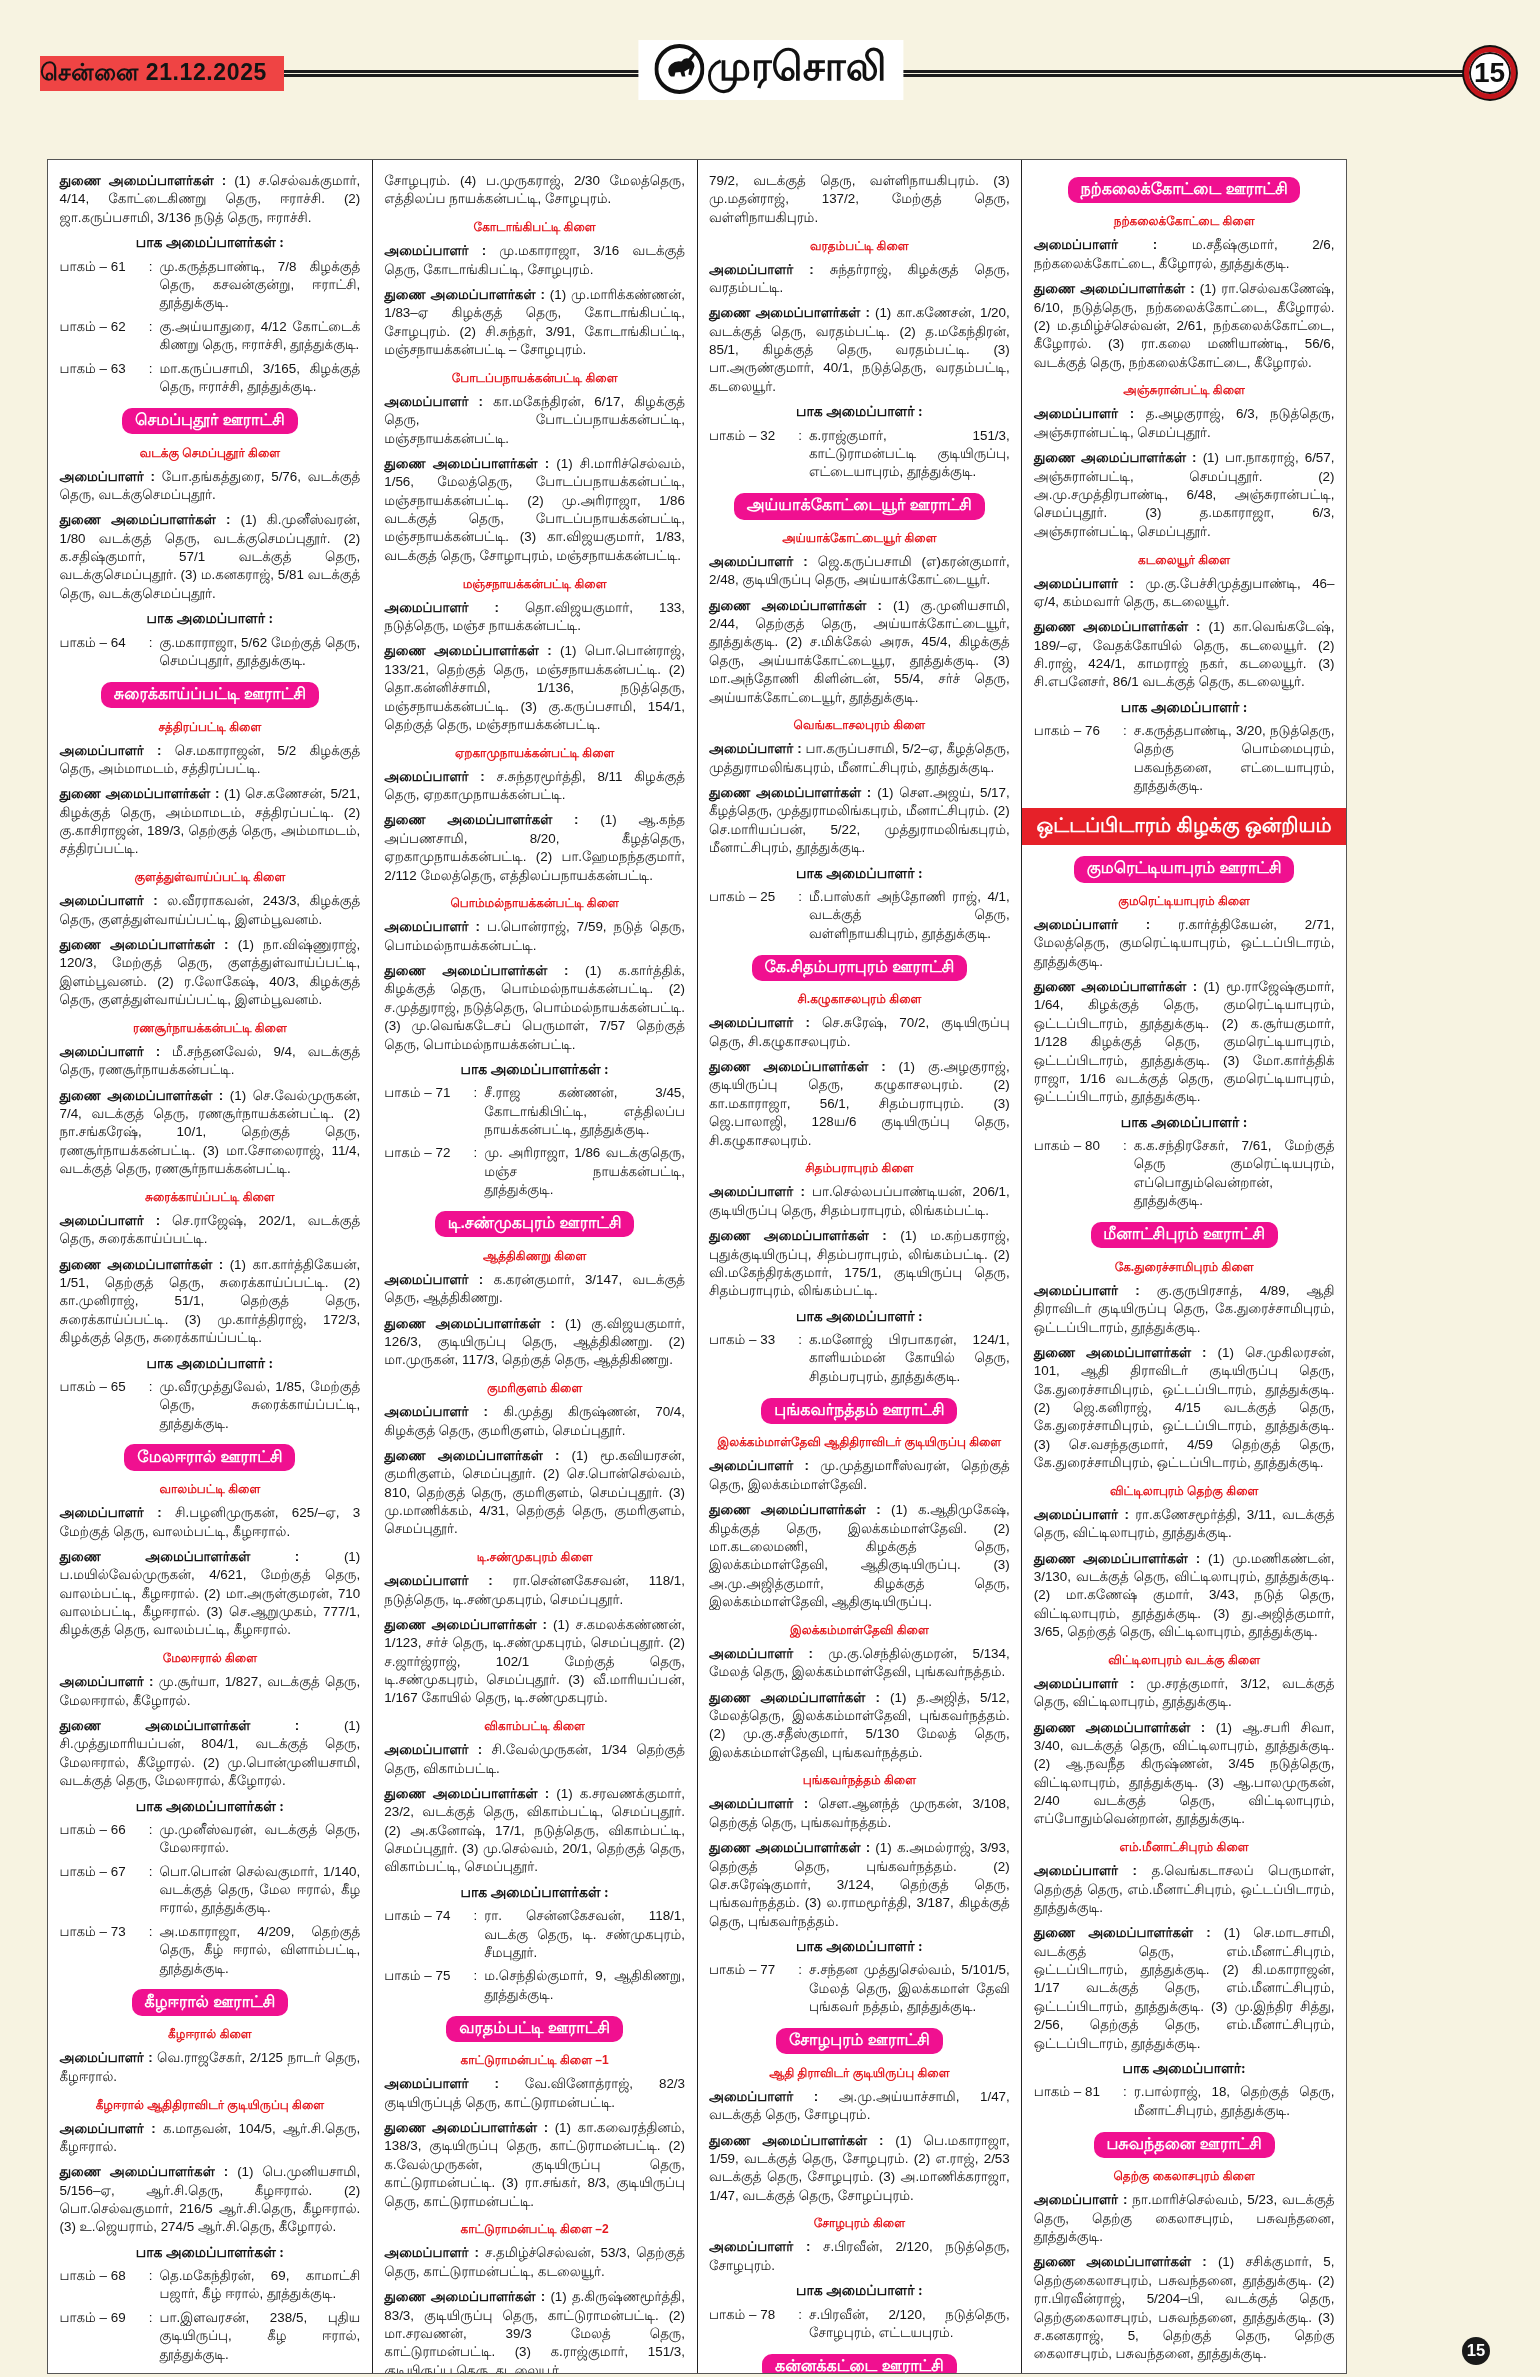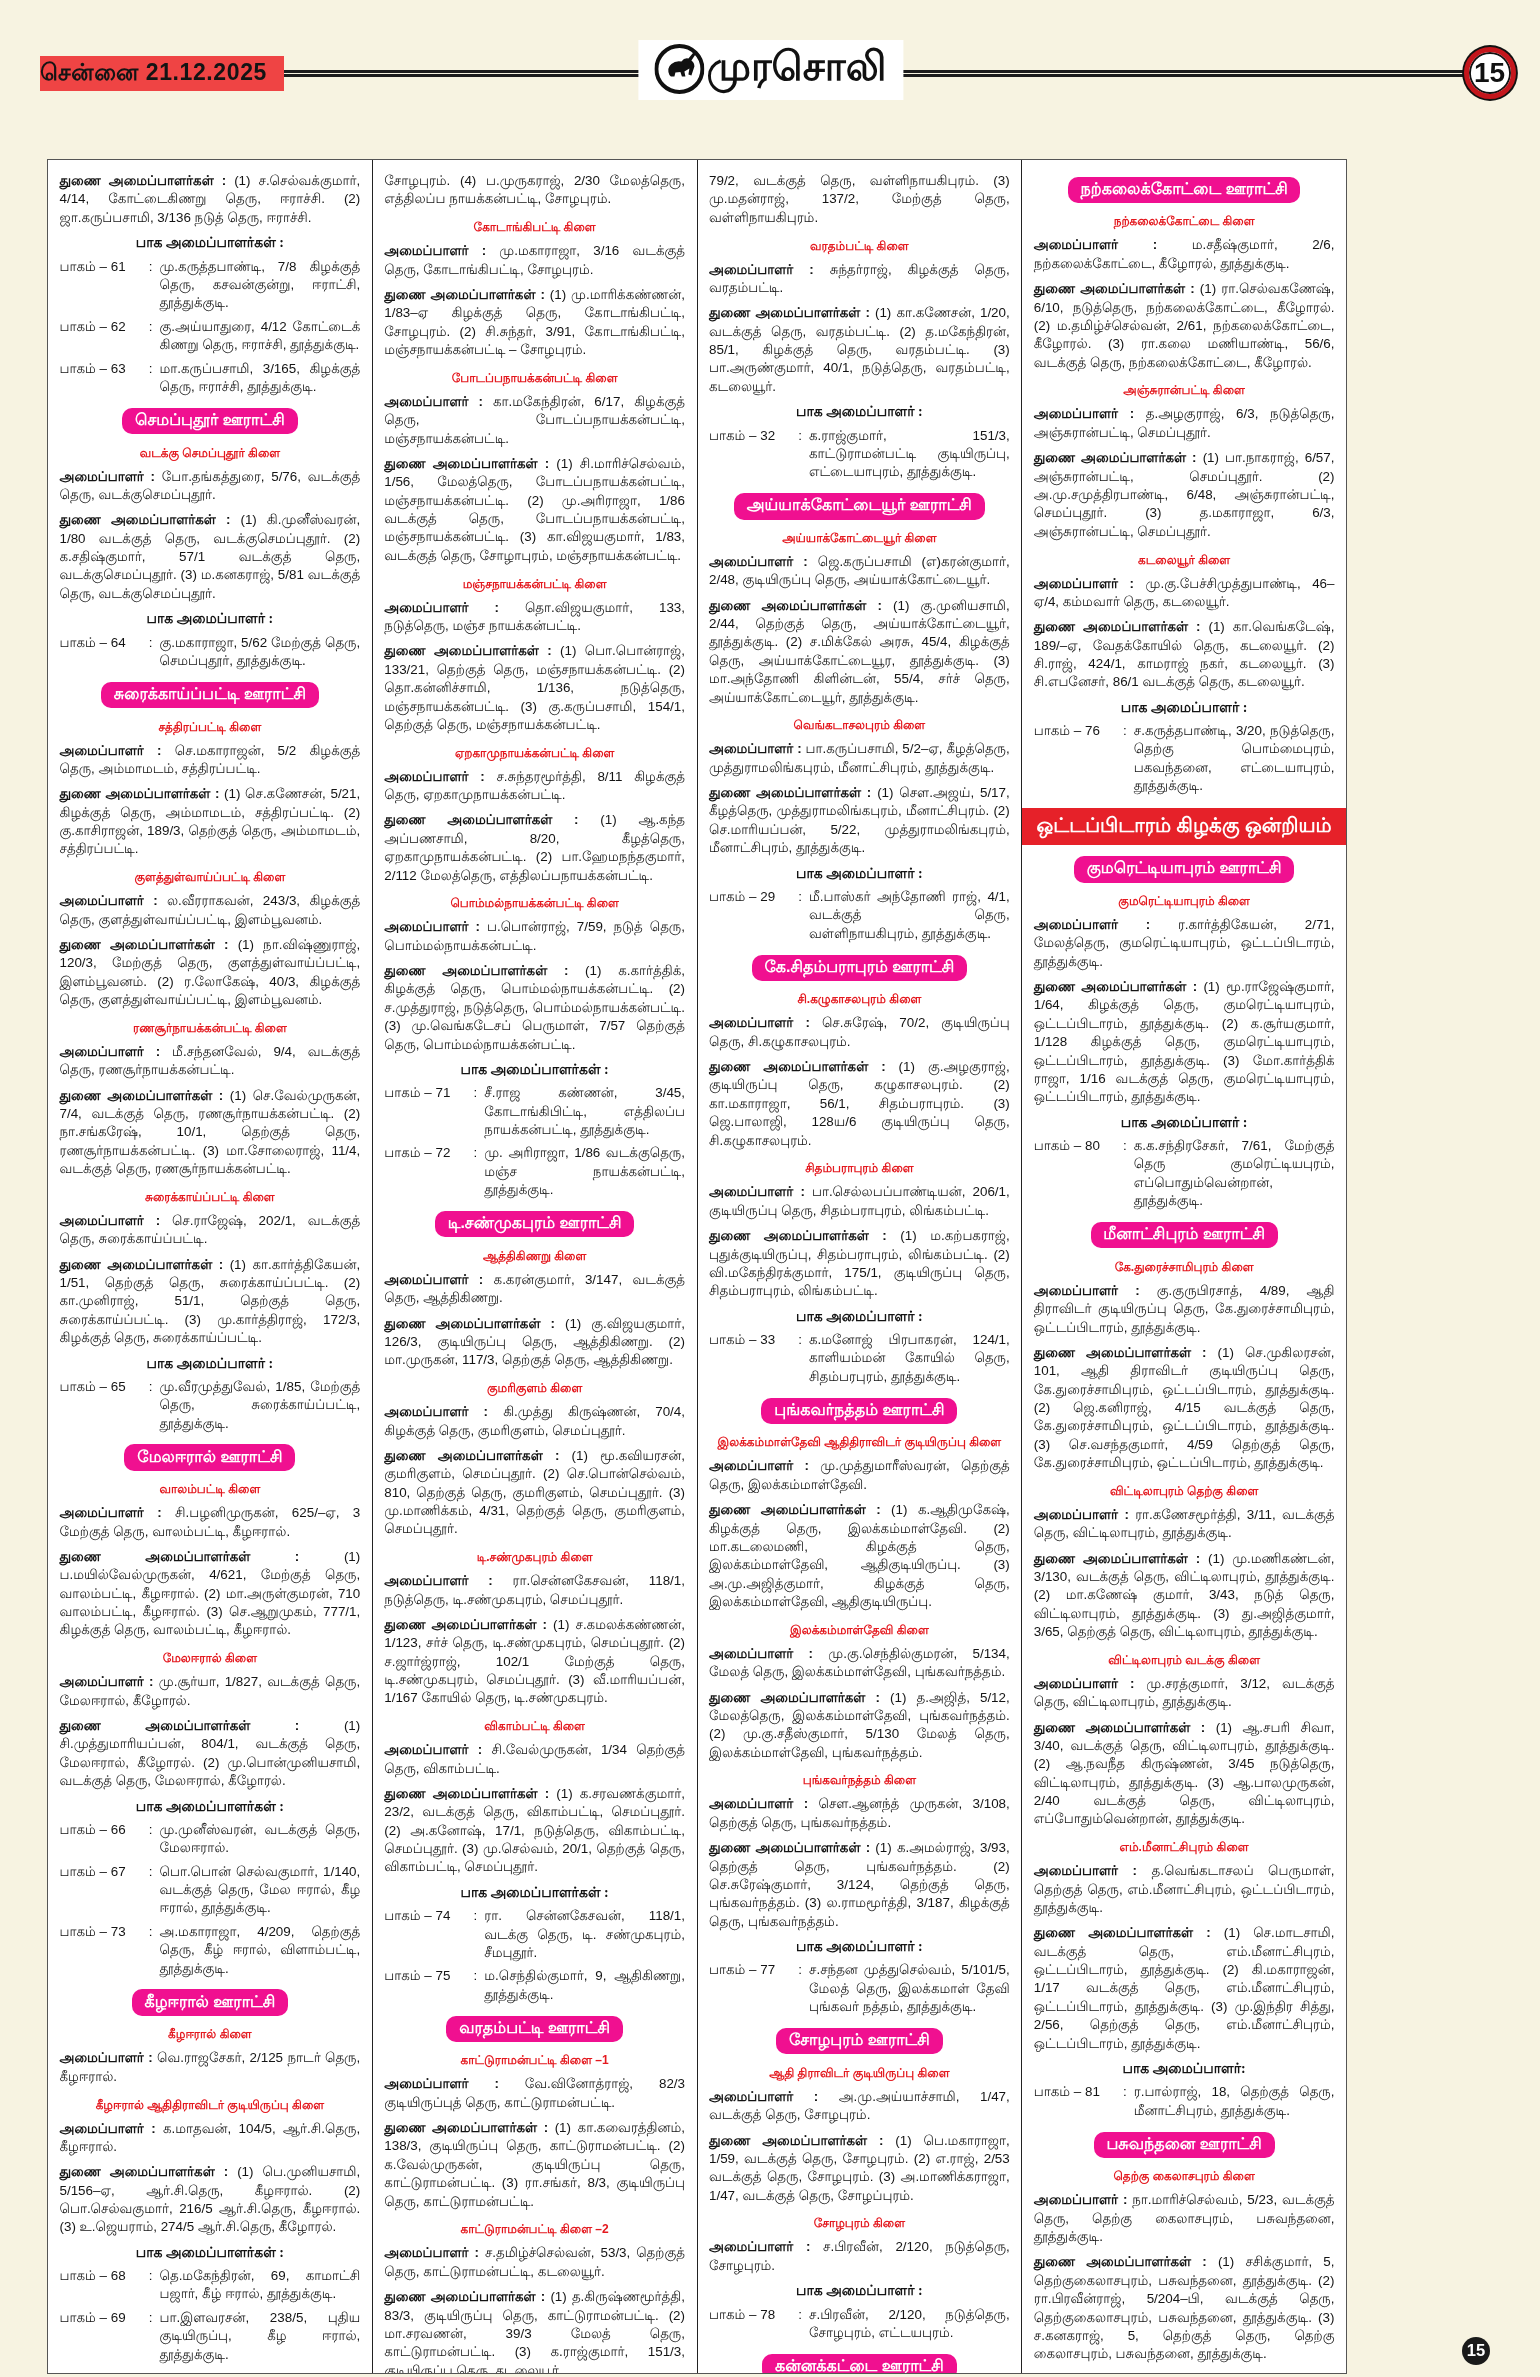--- a/index.html
+++ b/index.html
@@ -255,21 +255,21 @@
       </div>
       <div class="sect">அய்யாக்கோட்டையூர் ஊராட்சி</div>
       <div class="branch">அய்யாக்கோட்டையூர் கிளை</div>
       <div class="para"><b>அமைப்பாளர் : </b>ஜெ.கருப்பசாமி (எ)கரன்குமார், 2/48, குடியிருப்பு தெரு, அய்யாக்கோட்டையூர்.</div>
       <div class="para"><b>துணை அமைப்பாளர்கள் : </b>(1) கு.முனியசாமி, 2/44, தெற்குத் தெரு, அய்யாக்கோட்டையூர், தூத்துக்குடி. (2) ச.மிக்கேல் அரசு, 45/4, கிழக்குத் தெரு, அய்யாக்கோட்டையூர, தூத்துக்குடி. (3) மா.அந்தோணி கிளின்டன், 55/4, சர்ச் தெரு, அய்யாக்கோட்டையூர், தூத்துக்குடி.</div>
       <div class="branch">வெங்கடாசலபுரம் கிளை</div>
       <div class="para"><b>அமைப்பாளர் : </b>பா.கருப்பசாமி, 5/2–ஏ, கீழத்தெரு, முத்துராமலிங்கபுரம், மீனாட்சிபுரம், தூத்துக்குடி.</div>
       <div class="para"><b>துணை அமைப்பாளர்கள் : </b>(1) செள.அஜய், 5/17, கீழத்தெரு, முத்துராமலிங்கபுரம், மீனாட்சிபுரம். (2) செ.மாரியப்பன், 5/22, முத்துராமலிங்கபுரம், மீனாட்சிபுரம், தூத்துக்குடி.</div>
       <div class="head">பாக அமைப்பாளர் :</div>
       <div class="pagam">
-        <span class="pl">பாகம் – 29</span>
+        <span class="pl">பாகம் – 25</span>
         <span class="pd">:</span>
         <span class="pt">மீ.பாஸ்கர் அந்தோணி ராஜ், 4/1, வடக்குத் தெரு, வள்ளிநாயகிபுரம், தூத்துக்குடி.</span>
       </div>
       <div class="sect">கே.சிதம்பராபுரம் ஊராட்சி</div>
       <div class="branch">சி.கழுகாசலபுரம் கிளை</div>
       <div class="para"><b>அமைப்பாளர் : </b>செ.சுரேஷ், 70/2, குடியிருப்பு தெரு, சி.கழுகாசலபுரம்.</div>
       <div class="para"><b>துணை அமைப்பாளர்கள் : </b>(1) கு.அழகுராஜ், குடியிருப்பு தெரு, கழுகாசலபுரம். (2) கா.மகாராஜா, 56/1, சிதம்பராபுரம். (3) ஜெ.பாலாஜி, 128ய/6 குடியிருப்பு தெரு, சி.கழுகாசலபுரம்.</div>
       <div class="branch">சிதம்பராபுரம் கிளை</div>
       <div class="para"><b>அமைப்பாளர் : </b>பா.செல்லபப்பாண்டியன், 206/1, குடியிருப்பு தெரு, சிதம்பராபுரம், லிங்கம்பட்டி.</div>
       <div class="para"><b>துணை அமைப்பாளர்கள் : </b>(1) ம.கற்பகராஜ், புதுக்குடியிருப்பு, சிதம்பராபுரம், லிங்கம்பட்டி. (2) வி.மகேந்திரக்குமார், 175/1, குடியிருப்பு தெரு, சிதம்பராபுரம், லிங்கம்பட்டி.</div>

